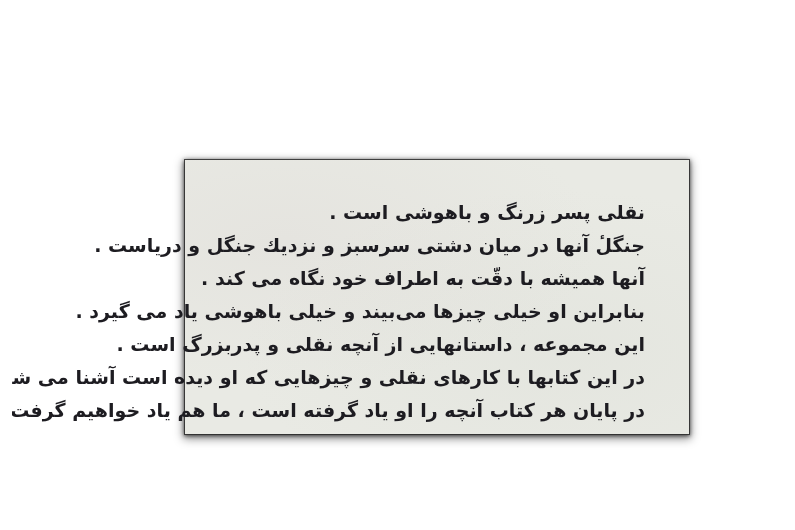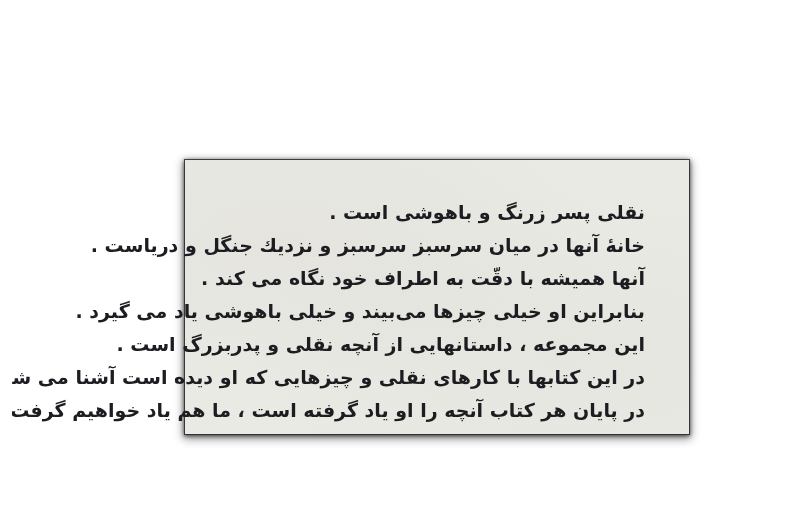--- a/index.html
+++ b/index.html
@@ -49,21 +49,21 @@
     letter-spacing: 0px;
   }
 </style>
 </head>
 <body>
 
 <div class="page">
   <div class="scan-card" dir="rtl" lang="fa">
     <div class="text-block">
       <div class="text-line">نقلی پسر زرنگ و باهوشی است .</div>
-      <div class="text-line">خانهٔ آنها در میان سرسبز سرسبز و نزدیك جنگل و دریاست .</div>
+      <div class="text-line">جنگلٔ آنها در میان دشتی سرسبز و نزدیك جنگل و دریاست .</div>
       <div class="text-line">آنها همیشه با دقّت به اطراف خود نگاه می کند .</div>
       <div class="text-line">بنابراین او خیلی چیزها می‌بیند و خیلی باهوشی یاد می گیرد .</div>
       <div class="text-line">این مجموعه ، داستانهایی از آنچه نقلی و پدربزرگ است .</div>
       <div class="text-line">در این کتابها با کارهای نقلی و چیزهایی که او دیده است آشنا می شویم .</div>
       <div class="text-line">در پایان هر کتاب آنچه را او یاد گرفته است ، ما هم یاد خواهیم گرفت .</div>
     </div>
   </div>
 </div>
 
 </body></html>

